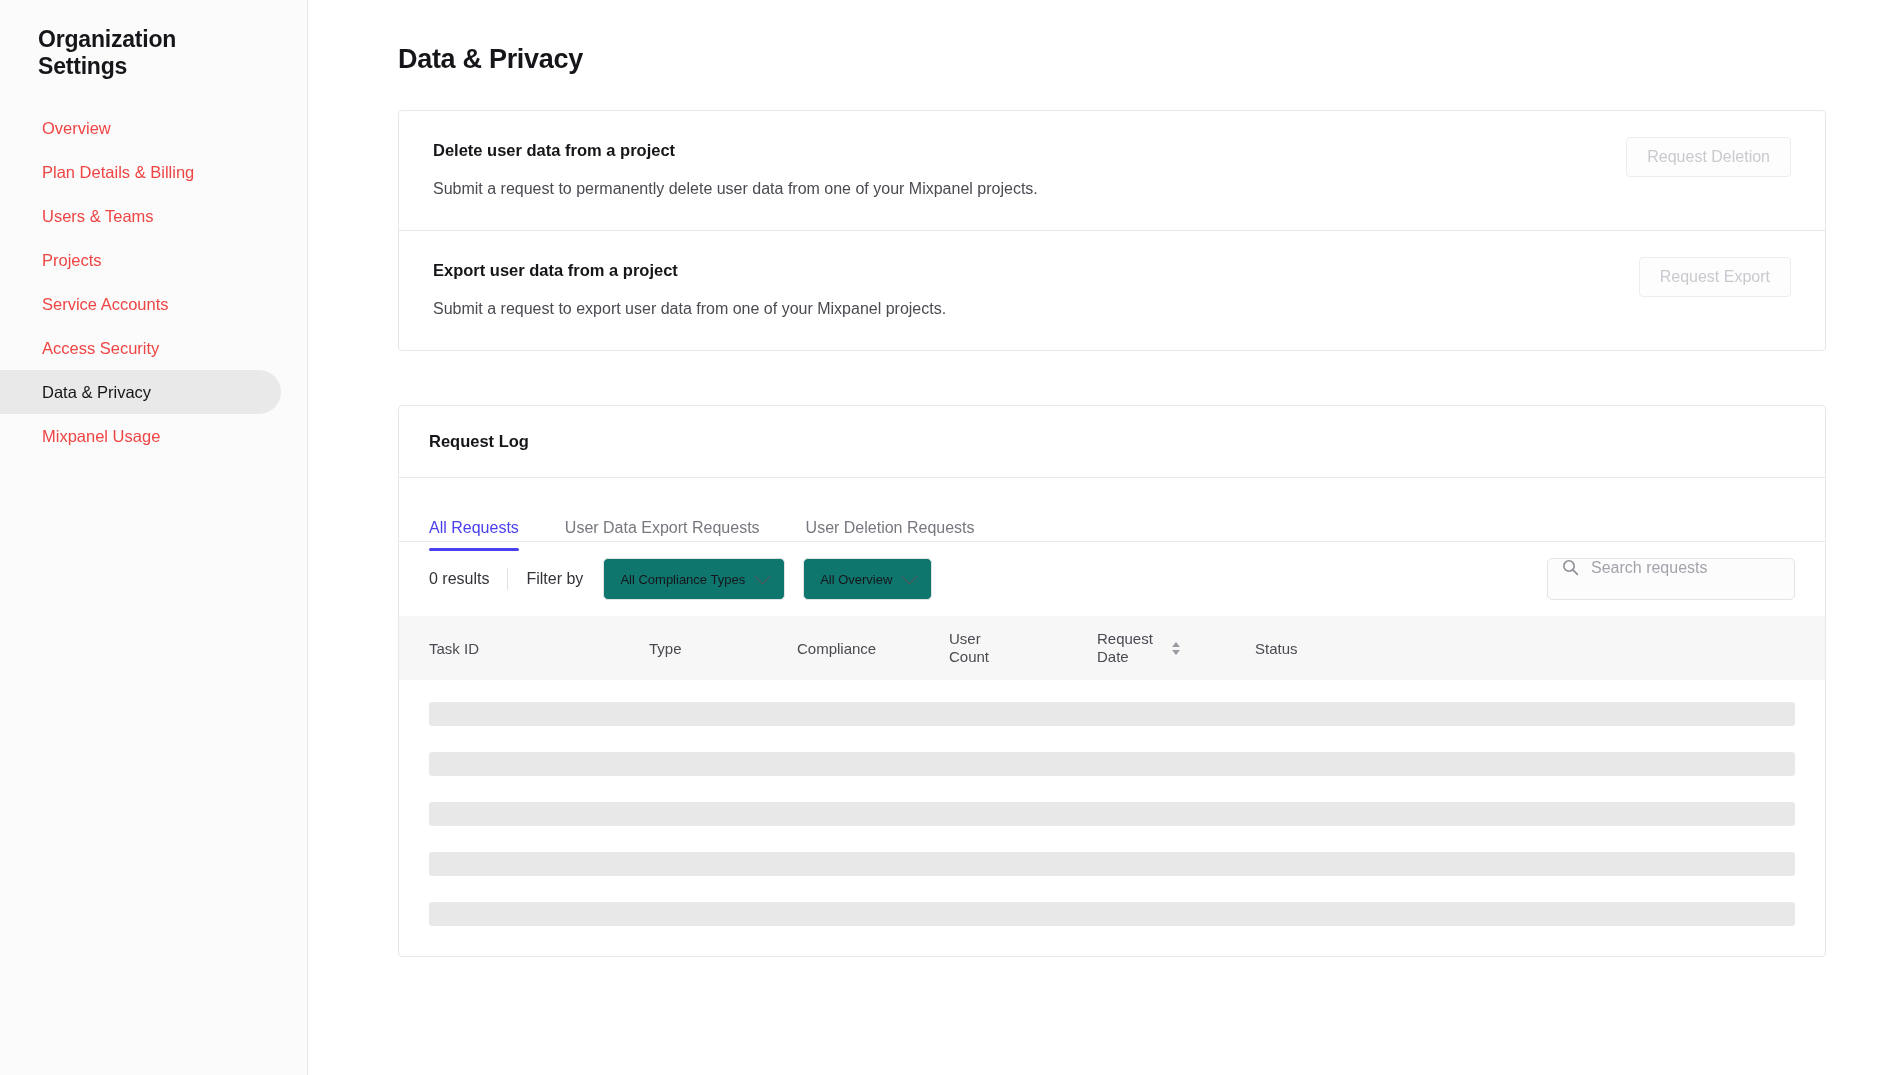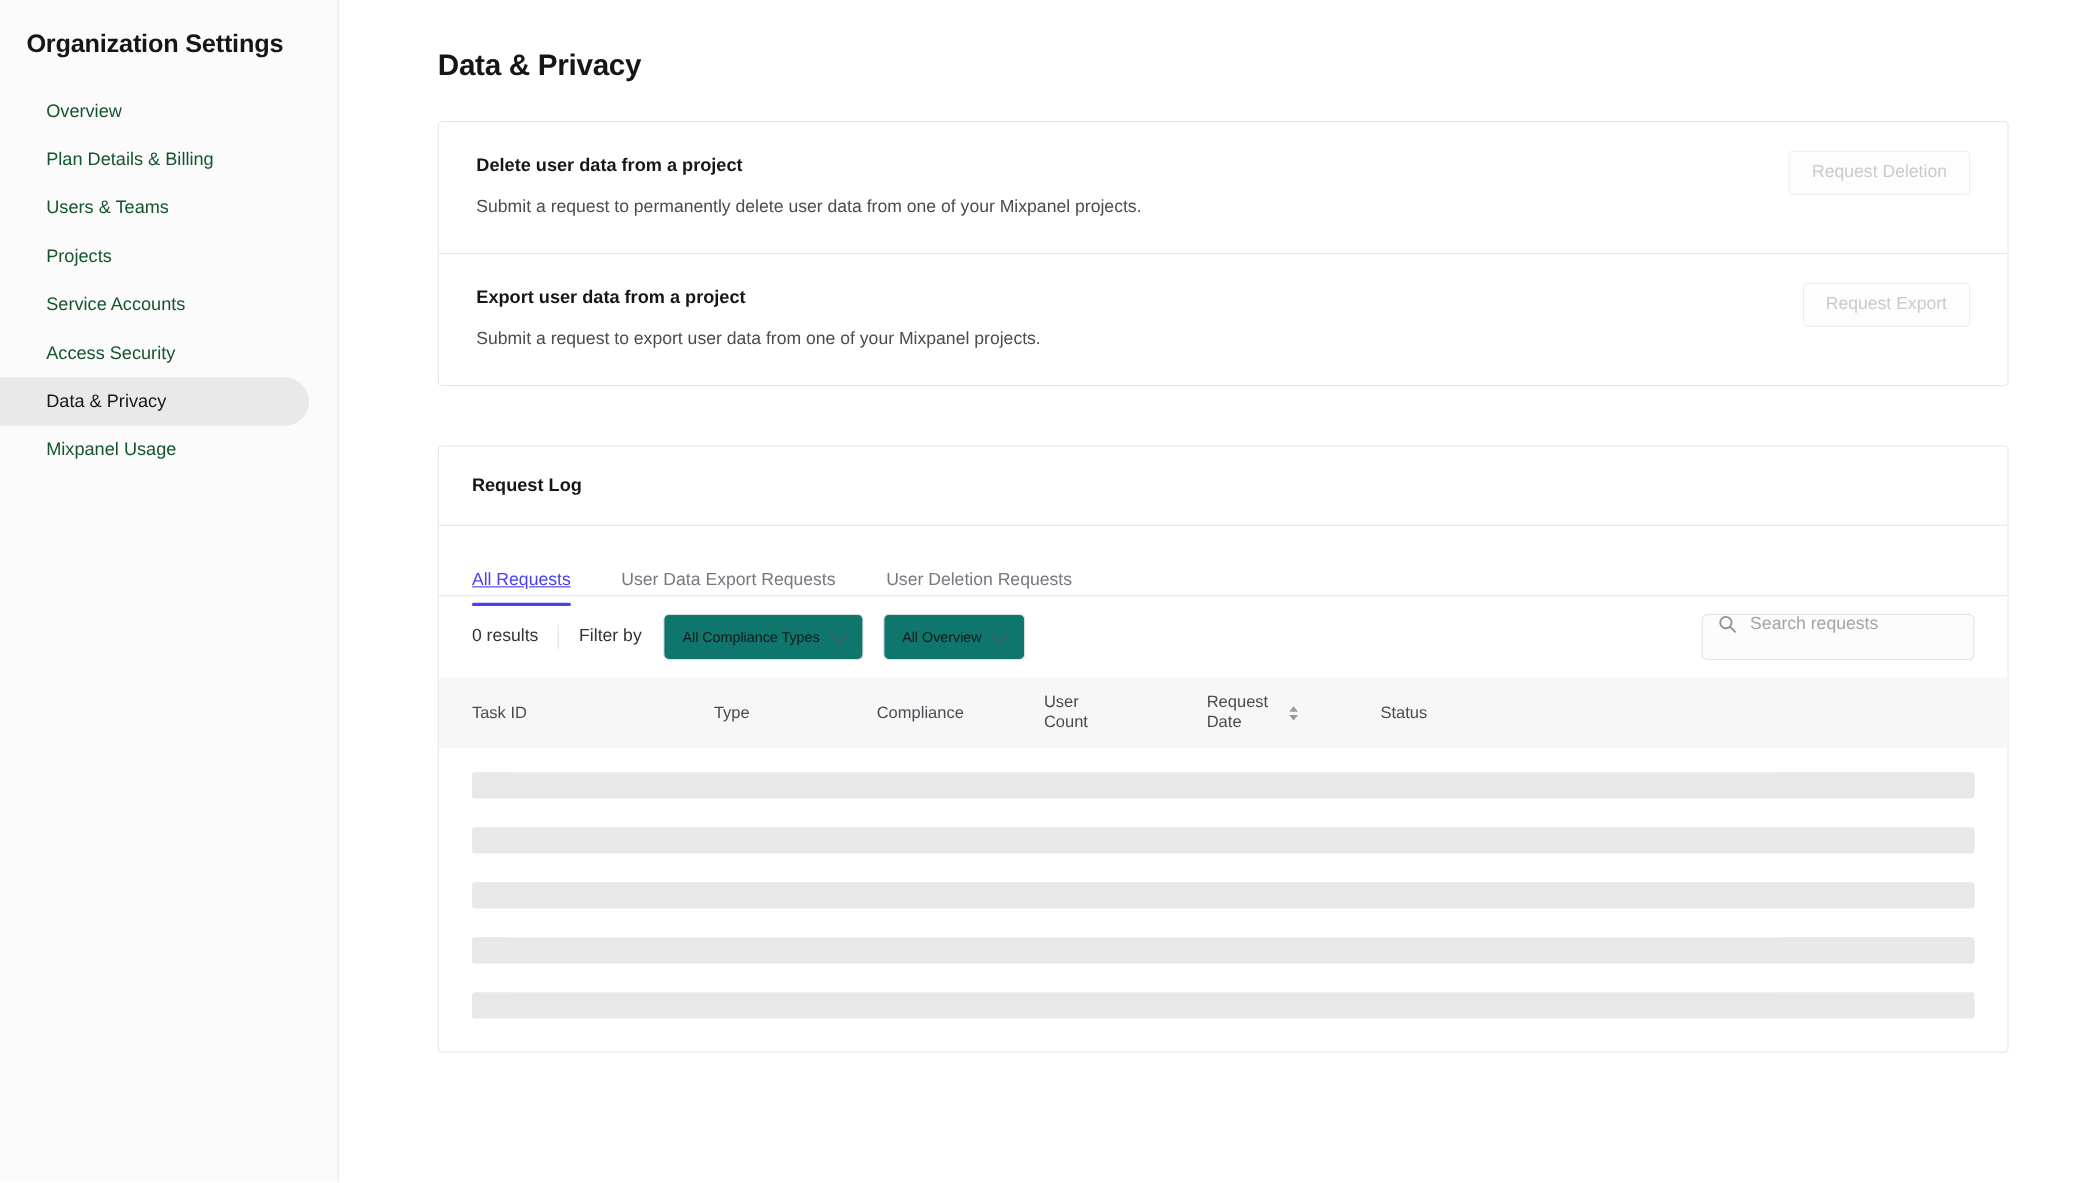--- a/index.html
+++ b/index.html
@@ -24,31 +24,31 @@
     background: #fbfbfb;
     border-right: 1px solid #e5e5e5;
     flex: 0 0 308px;
     padding-top: 26px;
   }
   .sidebar-title {
     font-size: 23px;
     font-weight: 700;
     letter-spacing: -0.2px;
     color: #16161a;
-    padding: 0 24px;
+    padding: 0 38px;
     margin-bottom: 26px;
   }
   .nav-list { list-style: none; }
   .nav-item {
     display: flex;
     align-items: center;
     height: 44px;
     padding-left: 42px;
     font-size: 16.5px;
-    color: #14532d;
+    color: #ef4444;
     cursor: pointer;
     border-top-right-radius: 22px;
     border-bottom-right-radius: 22px;
     margin-right: 26px;
     width: calc(100% - 26px);
   }
   .nav-item.active {
     background: #e9e9e9;
     color: #16161a;
   }
@@ -121,21 +121,21 @@
     border-bottom: 1px solid #e7e7e7;
   }
   .tab {
     font-size: 16px;
     color: #77777f;
     padding-bottom: 14px;
     cursor: pointer;
     position: relative;
     top: 10px;
   }
-  .tab.active { color: #4b40ee; text-decoration: underline; }
+  .tab.active { color: #4b40ee; }
   .tab.active::after {
     content: "";
     position: absolute;
     left: 0; right: 0; bottom: 0;
     height: 3px;
     background: #4b40ee;
     border-radius: 2px;
   }
 
   .filter-bar {

